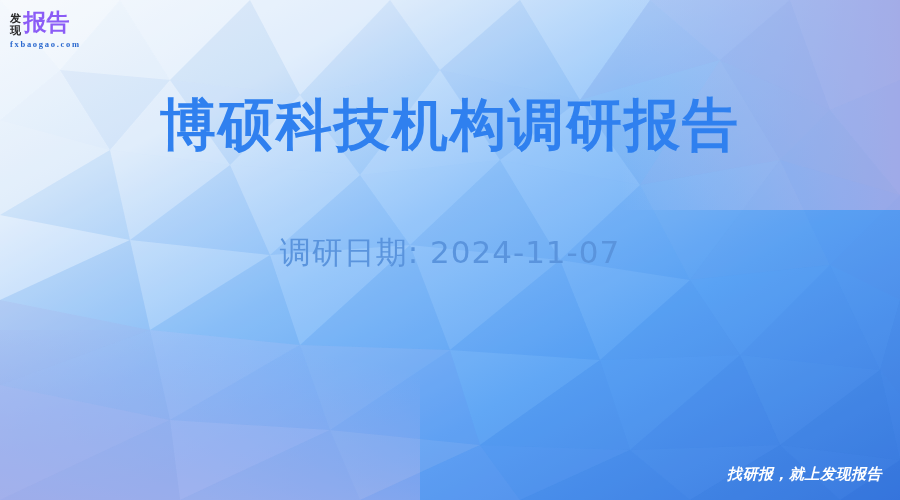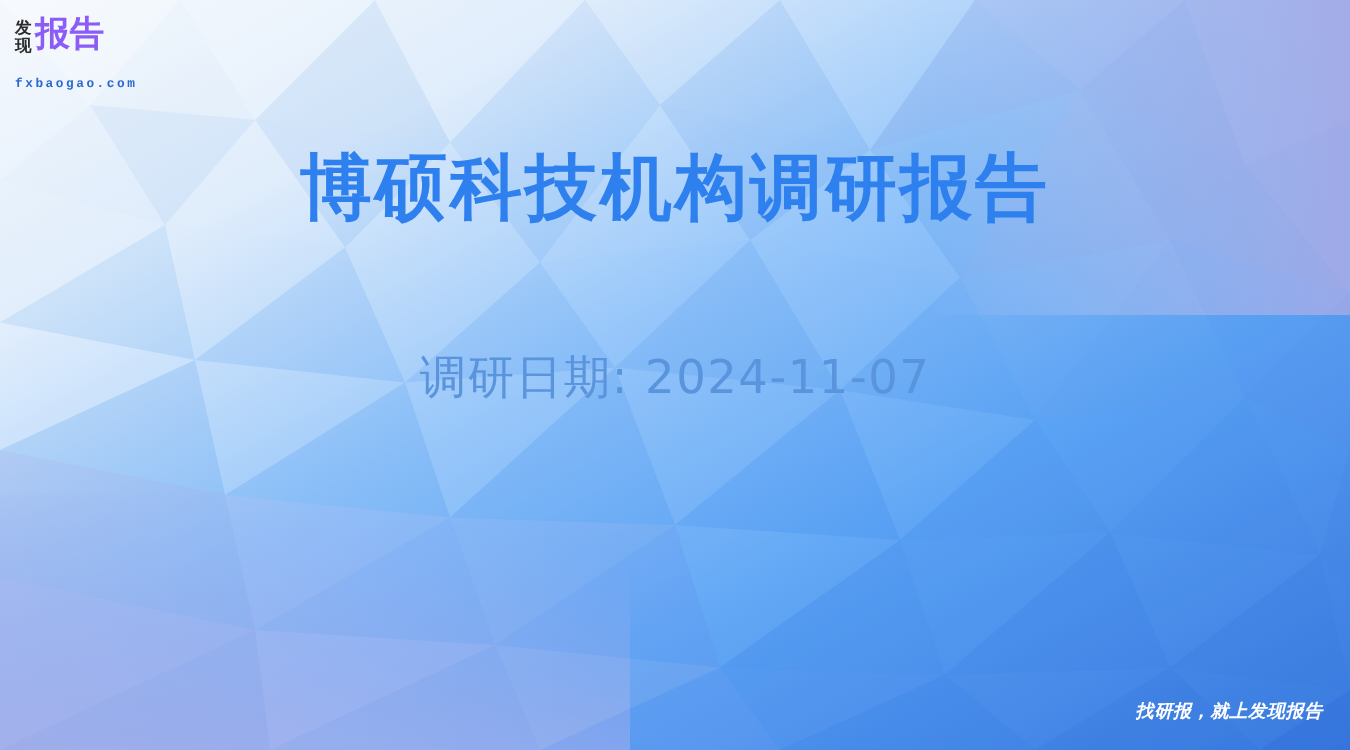--- a/index.html
+++ b/index.html
@@ -59,22 +59,22 @@
   .logo-big {
     font-family: Liberation Mono, monospace;
     font-size: 23px;
     line-height: 28px;
     font-weight: 900;
     color: #8b5cf6;
     letter-spacing: 0px;
     white-space: nowrap;
   }
   .logo-domain {
-    margin-top: 13px;
-    font-family: Liberation Mono, monospace;
+    margin-top: 1px;
+    font-family: Liberation Serif, serif;
     font-size: 8.5px;
     line-height: 10px;
     font-weight: 700;
     color: #2a68cf;
     letter-spacing: 1.7px;
     white-space: nowrap;
   }
   
   .title-block {
     position: absolute;
@@ -85,21 +85,21 @@
     z-index: 4;
     pointer-events: none;
   }
   .main-title {
     position: absolute;
     left: 0;
     top: 92px;
     width: 900px;
     text-align: center;
     font-family: "DejaVu Sans", "Liberation Sans", sans-serif;
-    font-size: 48px;
+    font-size: 56px;
     line-height: 66px;
     font-weight: 900;
     color: #2f80ef;
     letter-spacing: 2px;
     white-space: nowrap;
   }
   .sub-title {
     position: absolute;
     left: 0;
     top: 232px;
@@ -113,21 +113,21 @@
     letter-spacing: 1px;
     white-space: nowrap;
   }
   
   .footer-slogan {
     position: absolute;
     right: 18px;
     bottom: 16px;
     z-index: 5;
     font-family: "DejaVu Sans", "Liberation Sans", sans-serif;
-    font-size: 12px;
+    font-size: 15px;
     line-height: 20px;
     font-weight: 700;
     font-style: italic;
     color: #ffffff;
     letter-spacing: 0.5px;
     white-space: nowrap;
   }
 </style>
 </head>
 <body>

